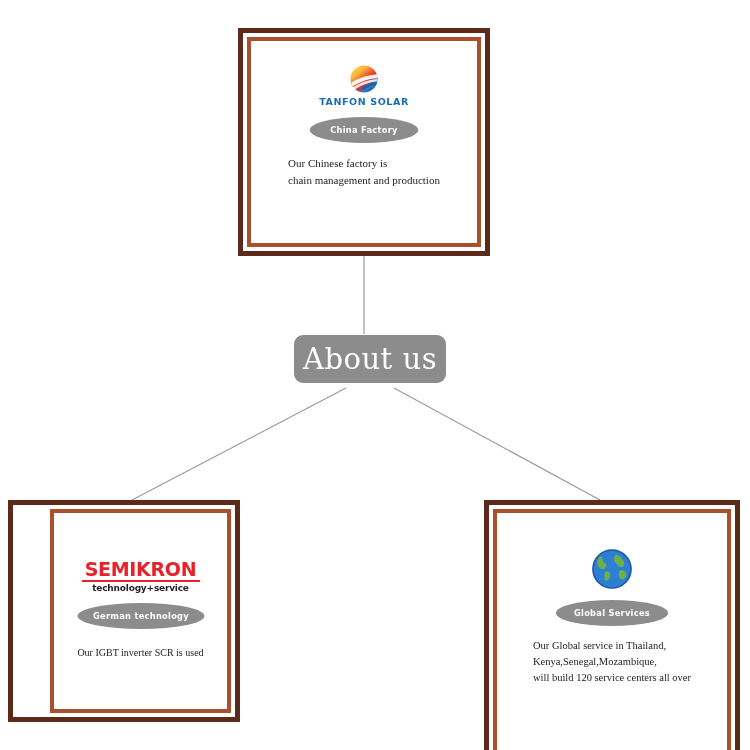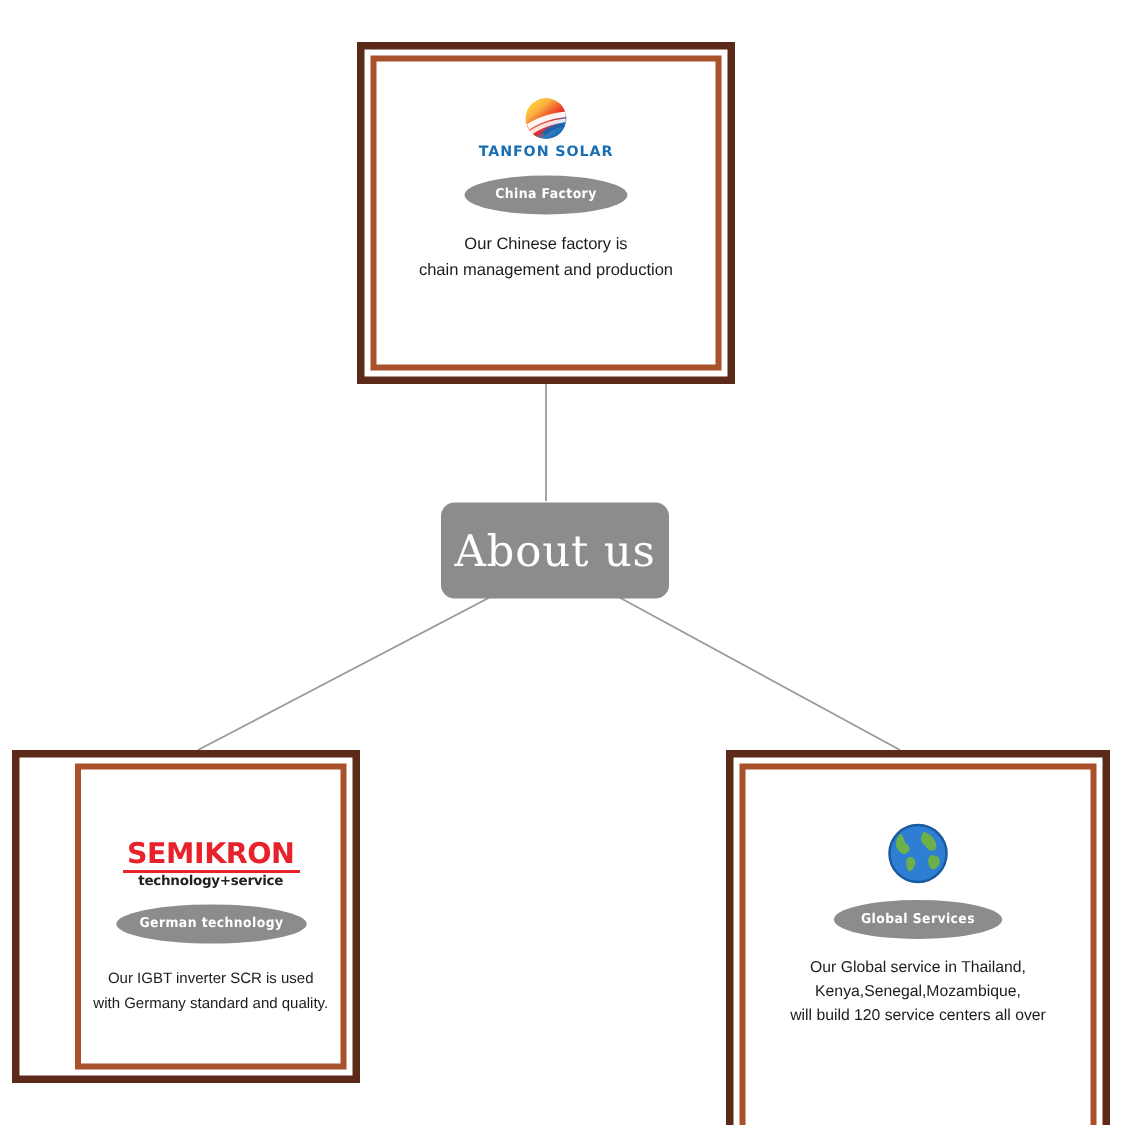--- a/index.html
+++ b/index.html
@@ -137,38 +137,38 @@
     white-space: nowrap;
     transform: scaleX(0.92);
   }
   #badge-china  { width: 118px; height: 26px; }
   #badge-german { width: 138px; height: 26px; }
   #badge-global { width: 122px; height: 26px; }
 
   
   .copy {
     margin-top: 12px;
-    text-align: center;
+    text-align: left;
     color: #1c1c1c;
-    font-family: Liberation Sans, sans-serif;
+    font-family: Liberation Serif, serif;
     font-size: 11px;
     line-height: 1.55;
     padding: 0 6px;
   }
   #copy-german { font-size: 10px; line-height: 1.65; margin-top: 16px; }
   #copy-global { font-size: 10.5px; line-height: 1.5; margin-top: 12px; padding: 0 2px; }
   .copy-line { display: block; white-space: nowrap; }
 
   
   #about-us {
     position: absolute;
     left: 294px;
     top: 335px;
     width: 152px;
-    height: 64px;
+    height: 48px;
     background: #8c8c8c;
     border-radius: 9px;
     display: flex;
     align-items: center;
     justify-content: center;
   }
   #about-us-label {
     color: #ffffff;
     font-family: "DejaVu Serif", serif;
     font-size: 29px;
@@ -238,21 +238,20 @@
           <div class="semikron-rule"></div>
           <div class="semikron-tagline">technology+service</div>
         </div>
 
         <div class="badge" id="badge-german">
           <span>German technology</span>
         </div>
 
         <div class="copy" id="copy-german">
           <span class="copy-line">Our IGBT inverter SCR is used</span>
-          <span class="copy-line">with Germany standard and quality.</span>
         </div>
 
       </div>
     </div>
   </div>
 
   <div class="card" id="card-global">
     <div class="card-inner">
       <div class="card-face">
 

